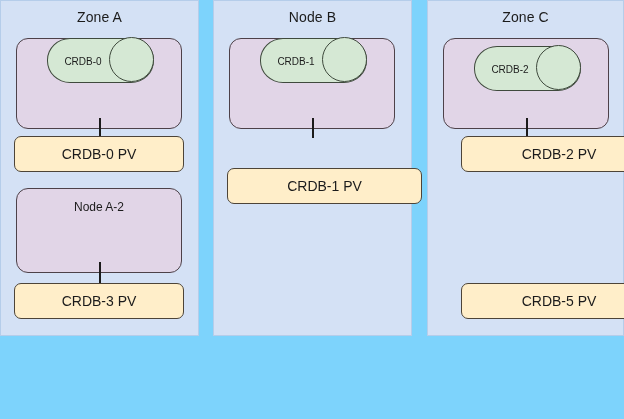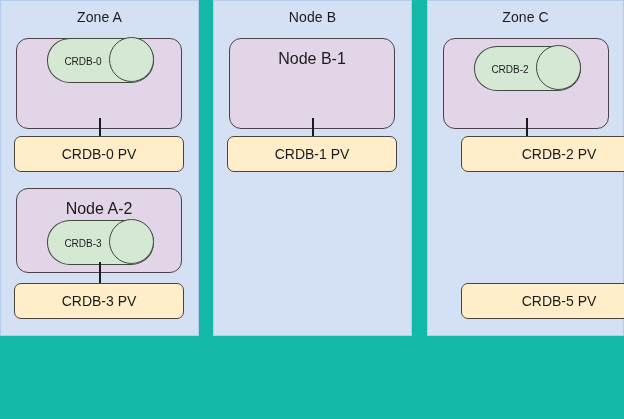--- a/index.html
+++ b/index.html
@@ -10,21 +10,21 @@
   body {
     width: 624px;
     height: 419px;
     overflow: hidden;
     font-family: "Liberation Sans", sans-serif;
   }
   #canvas {
     position: relative;
     width: 624px;
     height: 419px;
-    background: #14b8a6;
+    background: #7dd3fc;
   }
   .zone {
     position: absolute;
     top: 0;
     height: 336px;
     background: #d4e1f5;
     border: 1px solid #b5cdea;
     box-sizing: border-box;
   }
   .zone-a { left: 0px;   width: 199px; }
@@ -48,21 +48,21 @@
     border: 1px solid #4d4149;
     border-radius: 12px;
     box-sizing: border-box;
   }
   .node-label {
     position: absolute;
     top: 11px;
     left: 0;
     right: 0;
     text-align: center;
-    font-size: 16px;
+    font-size: 12px;
     color: #1b1b1b;
   }
 
   
   .row1 { top: 38px;  height: 91px; }
   .row2 { top: 188px; height: 85px; }
   .n-a { left: 16px;  width: 166px; }
   .n-b { left: 229px; width: 166px; }
   .n-c { left: 443px; width: 166px; }
 
@@ -132,21 +132,21 @@
     align-items: center;
     justify-content: center;
   }
   .pv-label {
     font-size: 14px;
     color: #1b1b1b;
   }
   .pv-r1 { top: 136px; }
   .pv-r2 { top: 283px; justify-content: center; }
   .pv-a  { left: 14px;  width: 170px; }
-  .pv-b  { left: 227px; width: 170px; }
+  .pv-b  { left: 227px; width: 195px; margin-top: 32px; }
   .pv-c  { left: 441px; width: 196px; margin-left: 20px; }
 </style>
 </head>
 <body>
 
 <div id="canvas">
 
   <div class="zone zone-a">
     <div class="zone-title">Zone A</div>
   </div>
@@ -160,36 +160,36 @@
     <div class="cyl-label">CRDB-0</div>
   </div>
   <div class="connector conn-r1 conn-a"></div>
   <div class="pv pv-r1 pv-a">
     <span class="pv-label">CRDB-0 PV</span>
   </div>
 
   <div class="node row2 n-a">
     <div class="node-label">Node A-2</div>
   </div>
-  <div class="cyl cyl-r2 cyl-a" style="top:220px">
-    <div class="body"></div>
-    <div class="cap"></div>
-    <div class="cyl-label">CRDB-3</div>
-  </div>
   <div class="connector conn-r2 conn-a"></div>
   <div class="pv pv-r2 pv-a">
     <span class="pv-label">CRDB-3 PV</span>
   </div>
 
   <div class="zone zone-b">
     <div class="zone-title">Node B</div>
   </div>
 
   <div class="node row1 n-b">
     <div class="node-label">Node B-1</div>
+  </div>
+  <div class="cyl cyl-r1 cyl-b">
+    <div class="body"></div>
+    <div class="cap"></div>
+    <div class="cyl-label">CRDB-1</div>
   </div>
   <div class="connector conn-r1 conn-b"></div>
   <div class="pv pv-r1 pv-b">
     <span class="pv-label">CRDB-1 PV</span>
   </div>
 
 
   <div class="zone zone-c">
     <div class="zone-title">Zone C</div>
   </div>

